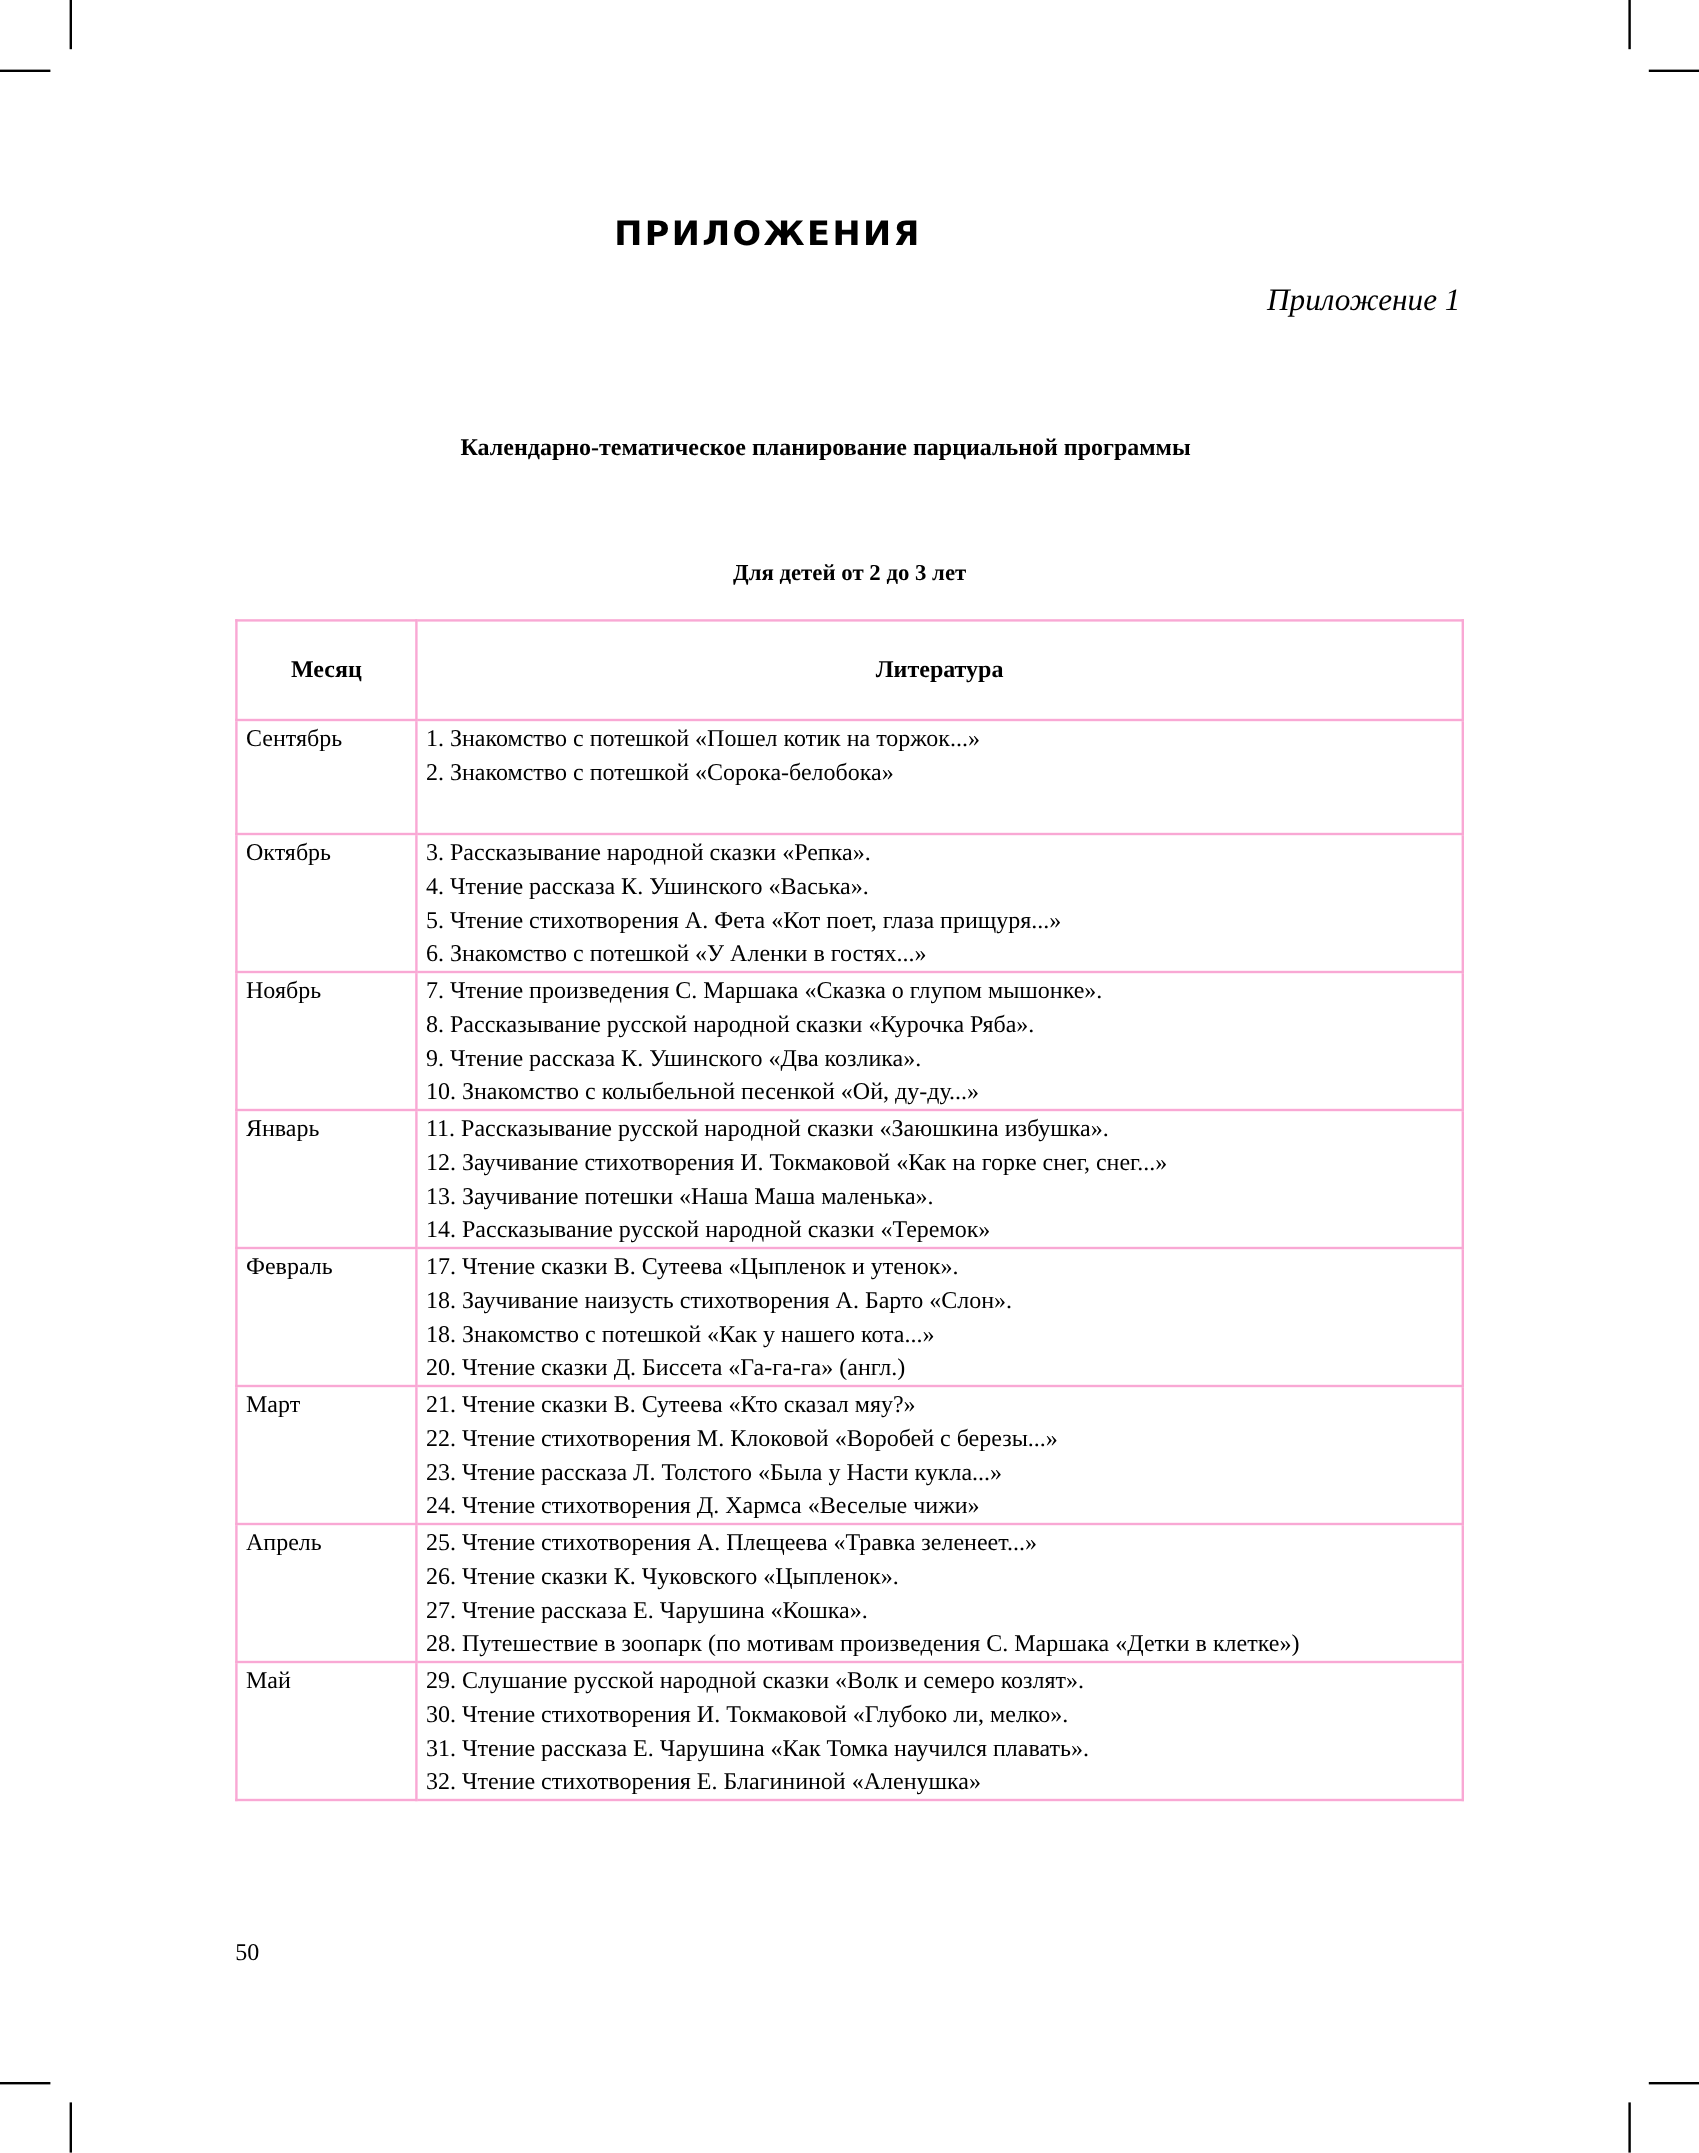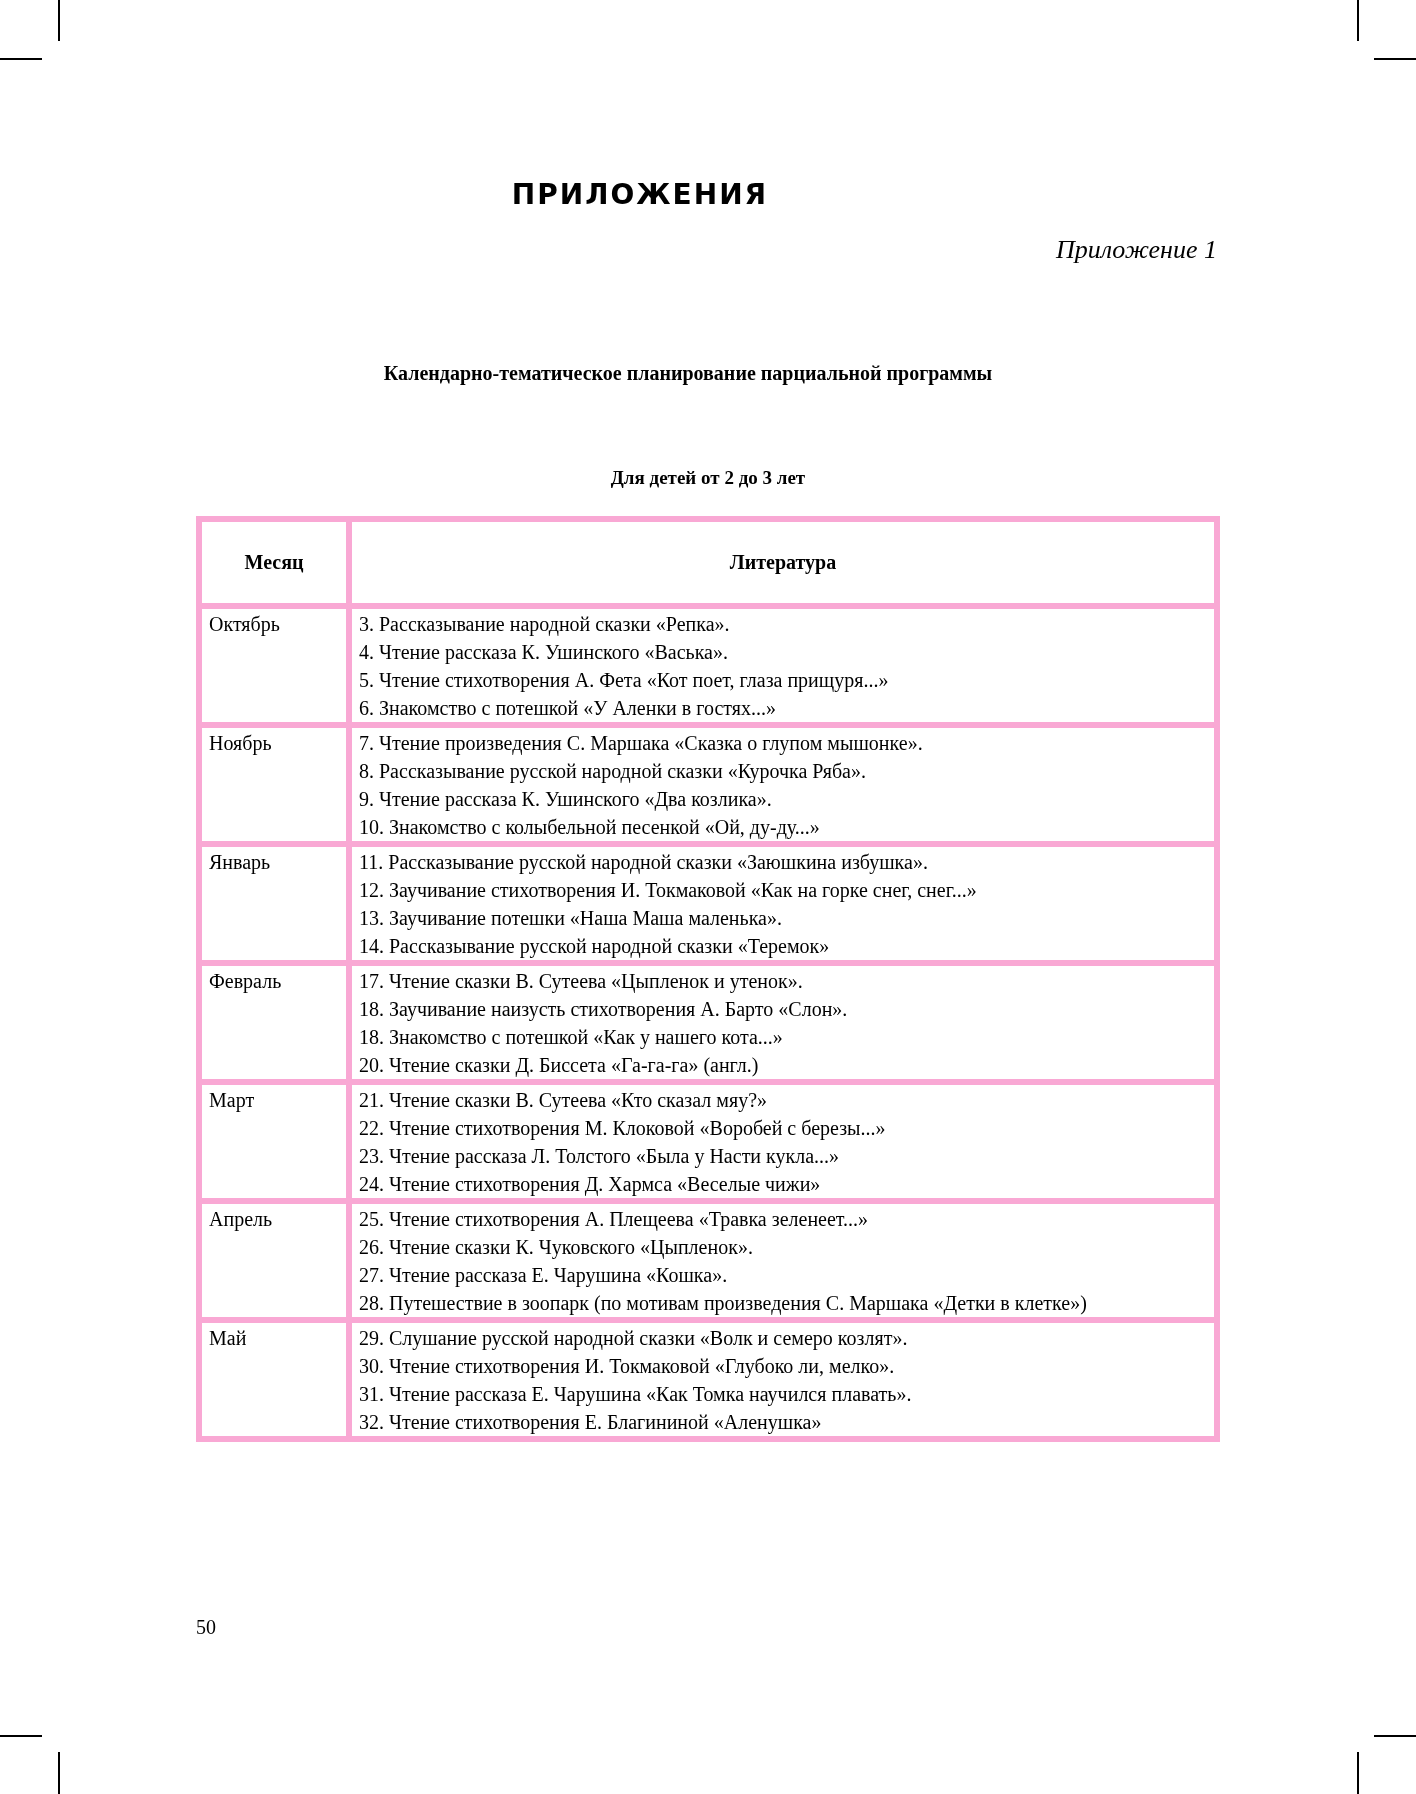--- a/index.html
+++ b/index.html
@@ -3,21 +3,21 @@
 <meta charset="utf-8">
 <style>
   html, body { margin:0; padding:0; }
   body { width:1416px; height:1794px; background:#ffffff; position:relative; overflow:hidden; color:#000; font-family:"Liberation Serif", serif; }
   .crop { position:absolute; background:#000; }
   .h1 { position:absolute; left:0; width:1280px; top:178px; text-align:center; font-family:"DejaVu Sans", sans-serif; font-weight:bold; font-size:28px; letter-spacing:2px; line-height:34px; }
   .appendix { position:absolute; right:199px; top:232px; font-family:Liberation Serif, serif; font-style:italic; font-size:26px; line-height:36px; }
   .title { position:absolute; left:0; width:1376px; top:354px; text-align:center; font-weight:bold; font-size:20px; line-height:38px; font-family:"Liberation Serif", serif; }
   .subtitle { position:absolute; left:0; width:1416px; top:460px; text-align:center; font-weight:bold; font-size:19px; line-height:36px; font-family:"Liberation Serif", serif; }
   table.plan { position:absolute; left:196px; top:516px; width:1024px; border-collapse:collapse; font-family:"Liberation Serif", serif; font-size:20px; }
-  table.plan th, table.plan td { border:6px solid #f9a8d4; vertical-align:top; padding:0 7px; }
+  table.plan th, table.plan td { border:2px solid #f9a8d4; vertical-align:top; padding:0 7px; }
   table.plan th { height:81px; vertical-align:middle; text-align:center; font-weight:bold; font-size:20px; }
   table.plan col.c1 { width:150px; }
   table.plan td.month { line-height:28px; padding-top:1px; }
   table.plan td.lit { line-height:28px; padding-top:1px; }
   .pagenum { position:absolute; left:196px; top:1614px; font-size:20px; font-family:"Liberation Serif", serif; line-height:26px; }
   .item { display:block; white-space:nowrap; }
 </style>
 </head>
 <body>
 
@@ -40,20 +40,27 @@
       <col class="c1">
       <col>
     </colgroup>
   <thead>
     <tr>
       <th>Месяц</th>
       <th>Литература</th>
     </tr>
   </thead>
   <tbody>
+    <tr style="height:95px;">
+      <td class="month">Сентябрь</td>
+      <td class="lit">
+        <span class="item">1. Знакомство с потешкой «Пошел котик на торжок...»</span>
+        <span class="item">2. Знакомство с потешкой «Сорока-белобока»</span>
+      </td>
+    </tr>
     <tr style="height:115px;">
       <td class="month">Октябрь</td>
       <td class="lit">
         <span class="item">3. Рассказывание народной сказки «Репка».</span>
         <span class="item">4. Чтение рассказа К. Ушинского «Васька».</span>
         <span class="item">5. Чтение стихотворения А. Фета «Кот поет, глаза прищуря...»</span>
         <span class="item">6. Знакомство с потешкой «У Аленки в гостях...»</span>
       </td>
     </tr>
     <tr style="height:115px;">

